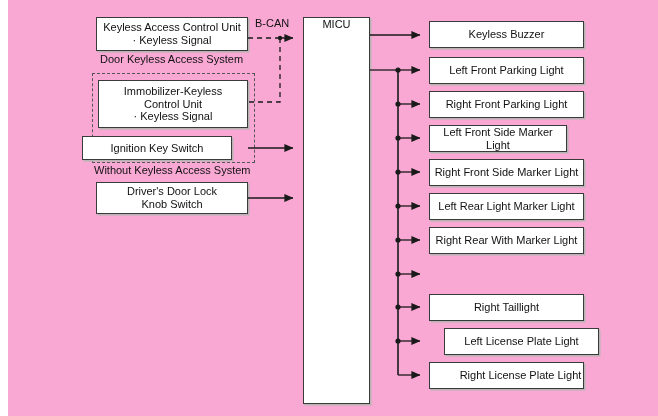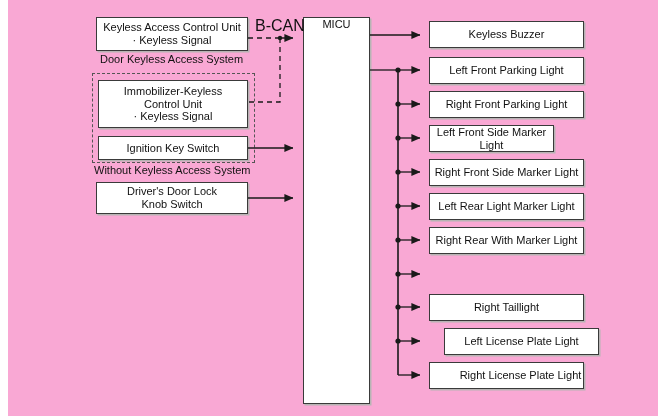--- a/index.html
+++ b/index.html
@@ -55,56 +55,56 @@
   svg.overlay {
     position: absolute;
     left: 0;
     top: 0;
     width: 658px;
     height: 416px;
     pointer-events: none;
   }
   .bcan-label {
     position: absolute;
-    font-size: 16px;
+    font-size: 11px;
     color: #111111;
     white-space: nowrap;
   }
 </style>
 </head>
 <body>
 
 <div id="canvas">
 
   <div class="box left-box shadowed" style="left:88px; top:17px; width:152px; height:34px;">Keyless Access Control Unit
 · Keyless Signal</div>
 
   <div class="caption" style="left:92px; top:53px;">Door Keyless Access System</div>
 
   <div class="group-dashed" style="left:84px; top:73px; width:163px; height:90px;"></div>
 
   <div class="box left-box shadowed" style="left:90px; top:80px; width:150px; height:48px;">Immobilizer-Keyless
 Control Unit
 · Keyless Signal</div>
 
-  <div class="box left-box shadowed" style="left:90px; top:136px; width:150px; height:24px;">Ignition Key Switch</div>
+  <div class="box left-box shadowed" style="left:74px; top:136px; width:150px; height:24px;">Ignition Key Switch</div>
 
   <div class="caption" style="left:86px; top:164px;">Without Keyless Access System</div>
 
   <div class="box left-box shadowed" style="left:88px; top:182px; width:152px; height:32px;">Driver's Door Lock
 Knob Switch</div>
 
   <div class="box micu-box shadowed" style="left:295px; top:17px; width:67px; height:387px;">MICU</div>
 
   <div class="bcan-label" style="left:247px; top:17px;">B-CAN</div>
 
   <div class="box right-box shadowed" style="left:421px; top:21px;  width:155px; height:27px;">Keyless Buzzer</div>
   <div class="box right-box shadowed" style="left:421px; top:57px;  width:155px; height:27px;">Left Front Parking Light</div>
   <div class="box right-box shadowed" style="left:421px; top:91px;  width:155px; height:27px;">Right Front Parking Light</div>
-  <div class="box right-box shadowed" style="left:421px; top:125px; width:125px; height:27px;">Left Front Side Marker Light</div>
+  <div class="box right-box shadowed" style="left:421px; top:125px; width:138px; height:27px;">Left Front Side Marker Light</div>
   <div class="box right-box shadowed" style="left:421px; top:159px; width:155px; height:27px;">Right Front Side Marker Light</div>
   <div class="box right-box shadowed" style="left:421px; top:193px; width:155px; height:27px;">Left Rear Light Marker Light</div>
   <div class="box right-box shadowed" style="left:421px; top:227px; width:155px; height:27px;">Right Rear With Marker Light</div>
   <div class="box right-box shadowed" style="left:421px; top:294px; width:155px; height:27px;">Right Taillight</div>
   <div class="box right-box shadowed" style="left:436px; top:328px; width:155px; height:27px;">Left License Plate Light</div>
   <div class="box right-box shadowed" style="left:421px; top:362px; width:155px; height:27px;padding-left:28px;">Right License Plate Light</div>
 
   <svg class="overlay" viewBox="0 0 658 416">
     <defs>
       <marker id="arrowSolid" markerWidth="9" markerHeight="8" refX="8.6" refY="4" orient="auto" markerUnits="userSpaceOnUse">

